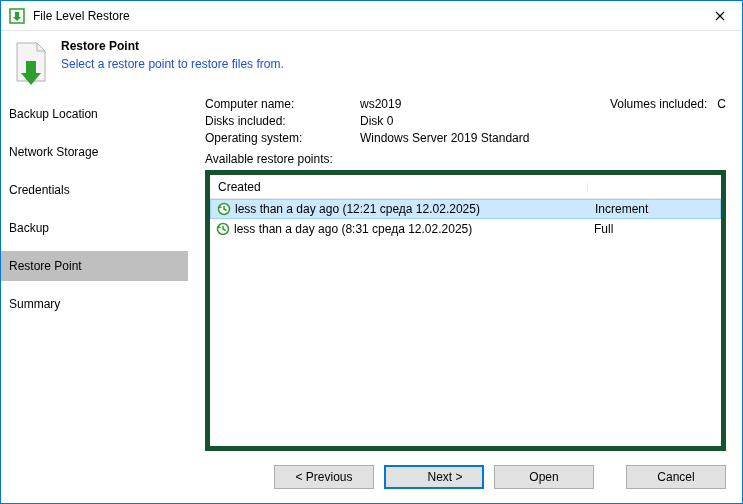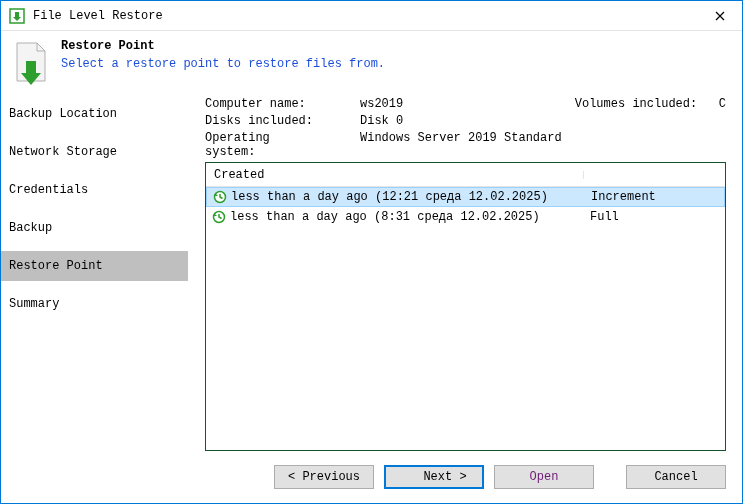--- a/index.html
+++ b/index.html
@@ -10,21 +10,20 @@
     color: #000;
     background: #fff;
   }
   .window {
     width: 743px;
     height: 504px;
     border: 1px solid #0078d7;
     background: #fff;
     display: flex;
     flex-direction: column;
-    font-family: Liberation Mono, monospace;
   }
   .titlebar {
     height: 30px;
     display: flex;
     align-items: center;
     background: #fff;
     border-bottom: 1px solid #e5e5e5;
   }
   .titlebar .app-icon {
     width: 16px; height: 16px;
@@ -86,21 +85,21 @@
   .info-row { display: flex; margin-bottom: 3px; font-size: 12px; gap: 43px; }
   .info-row .label { width: 112px; }
   .info-top { display: flex; }
   .info-left { flex: 1; }
   .info-right { font-size: 12px; }
 
   .avail-label { margin-top: 4px; margin-bottom: 4px; }
 
   .table-wrap {
     flex: 1;
-    border: 1px solid #14532d;
+    border: 5px solid #14532d;
     background: #fff;
     display: flex;
     flex-direction: column;
     min-height: 0;
   }
   .thead {
     display: flex;
     height: 24px;
     align-items: center;
     background: #fff;
@@ -148,21 +147,21 @@
   .footer button {
     width: 100px;
     height: 24px;
     font-family: inherit;
     font-size: 12px;
     background: #e1e1e1;
     border: 1px solid #adadad;
     cursor: pointer;
   }
   .footer button:disabled {
-    color: #701a75;
+    color: #000000;
     cursor: default;
   }
   .footer button.primary {
     border: 2px solid #0078d7;
     background: #e1e1e1;
     padding-left: 28px;
   }
   .gap-wide { width: 12px; }
 </style>
 </head>
@@ -224,20 +223,21 @@
             <span class="label">Operating system:</span>
             <span>Windows Server 2019 Standard</span>
           </div>
         </div>
         <div class="info-right">
           <span>Volumes included:</span>
           &nbsp;&nbsp;<span>C</span>
         </div>
       </div>
 
+      <div class="avail-label">Available restore points:</div>
 
       <div class="table-wrap">
         <div class="thead">
           <div class="col col-created">Created</div>
         </div>
         <div class="tbody">
           <div class="trow selected">
             <div class="cell cell-created">
               <span class="rp-icon">
                 <svg width="14" height="14" viewBox="0 0 14 14">

